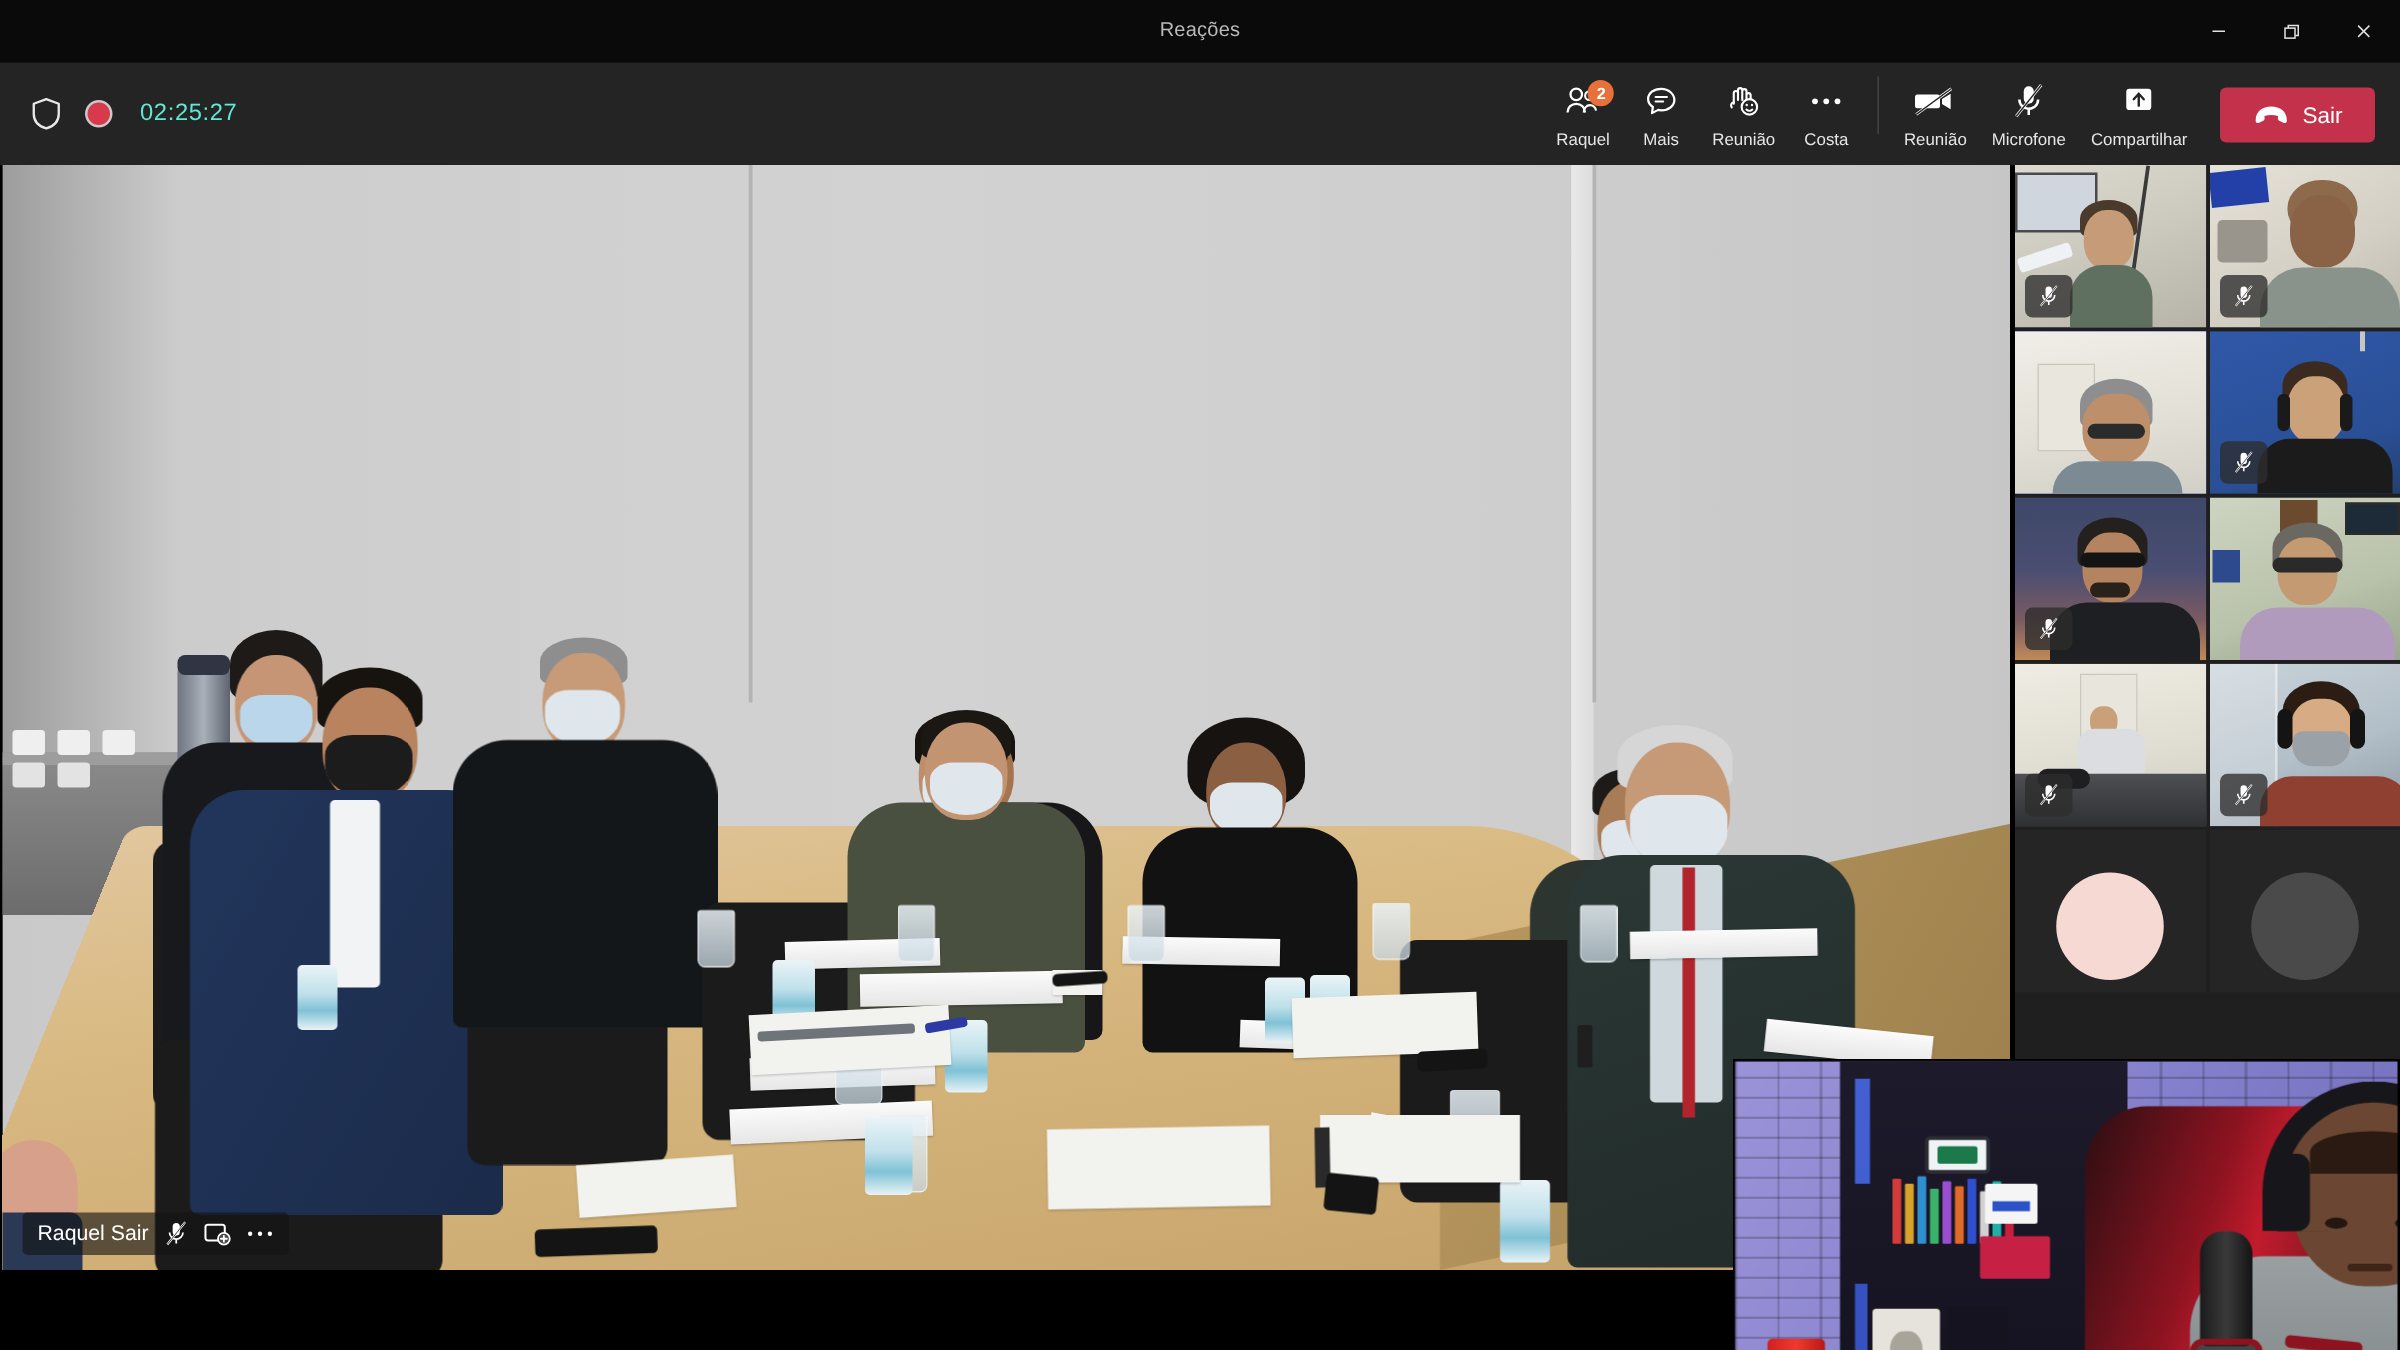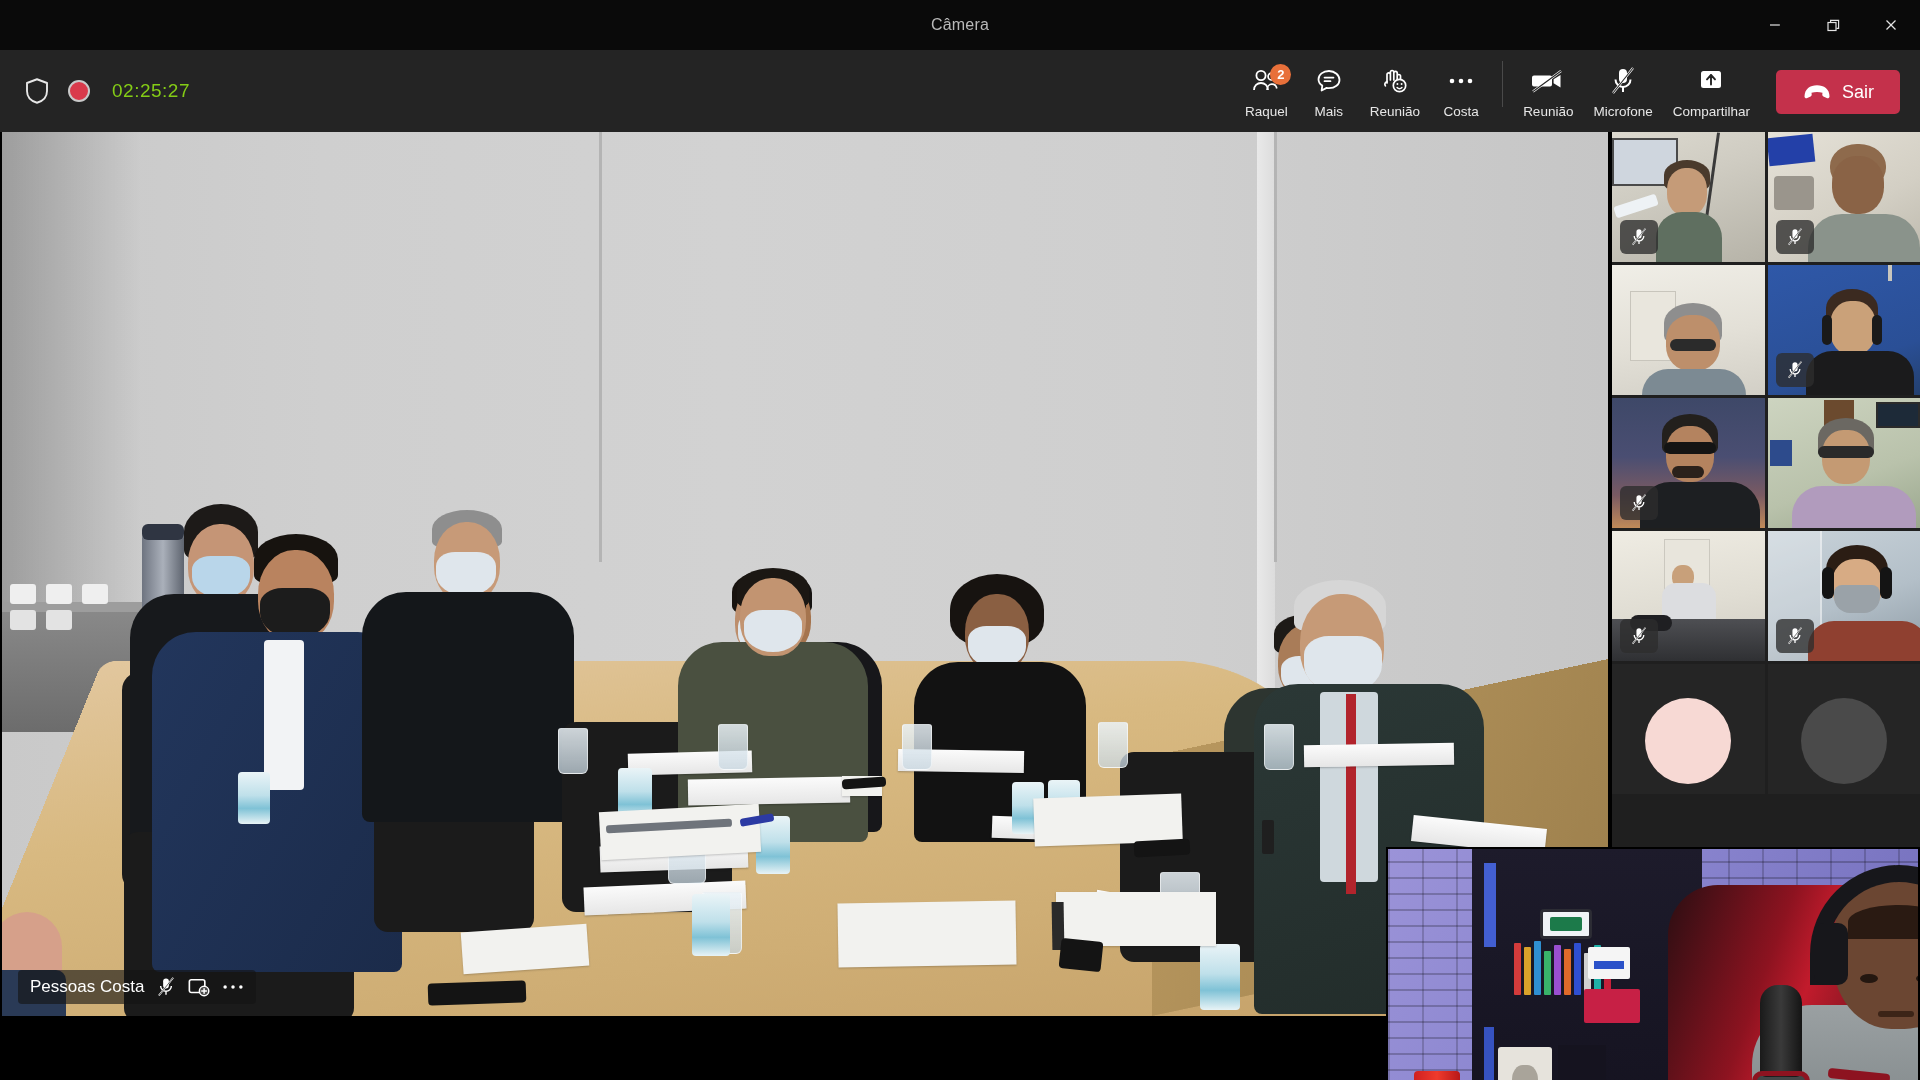--- a/index.html
+++ b/index.html
@@ -34,21 +34,21 @@
     background:#242424; display:flex; align-items:center;
   }
   .toolbar-left{
     display:flex; align-items:center; gap:16px; padding-left:22px;
   }
   .shield-ico{ width:30px; height:30px; display:block; }
   .rec-dot{
     width:22px; height:22px; border-radius:50%;
     background:#d93a4b; border:2px solid #c9c9c9;
   }
-  .timer{ font-size:19px; color:#84cc16; letter-spacing:.5px; margin-left:6px; }
+  .timer{ font-size:19px; color:#5eead4; letter-spacing:.5px; margin-left:6px; }
 
   .toolbar-right{
     margin-left:auto; display:flex; align-items:flex-end; padding-right:20px; height:82px;
   }
   .tb-item{
     position:relative;
     width:auto; min-width:62px; padding:0 10px;
     height:82px;
     display:flex; flex-direction:column; align-items:center; justify-content:center;
     cursor:pointer; border-radius:4px;
@@ -235,21 +235,21 @@
   .pip-mic-ring{ position:absolute; left:0; top:86px; width:58px; height:46px;
     border:5px solid #8e1320; border-radius:10px; background:rgba(20,20,20,.6); }
 
   
   .no-select{ user-select:none; }
 </style>
 </head>
 <body class="no-select">
 
 <div class="titlebar">
-  <span class="titlebar-title">Câmera</span>
+  <span class="titlebar-title">Reações</span>
 
   <div class="win-controls">
     <div class="win-btn">
       <svg width="14" height="14" viewBox="0 0 14 14">
         <line x1="2" y1="7" x2="12" y2="7" stroke="#e3e3e3" stroke-width="1.2"></line>
       </svg>
     </div>
     <div class="win-btn">
       <svg width="15" height="15" viewBox="0 0 15 15">
         <rect x="2" y="4.5" width="8" height="8" fill="none" stroke="#e3e3e3" stroke-width="1.2"></rect>
@@ -507,21 +507,21 @@
     <div style="position:absolute;left:738px;top:684px;width:34px;height:8px;background:#2c3aa3;border-radius:3px;transform:rotate(-10deg)"></div>
     <div style="position:absolute;left:1050px;top:770px;width:12px;height:48px;background:#2a2a2a;transform:rotate(-1deg)"></div>
     <div style="position:absolute;left:1260px;top:688px;width:12px;height:34px;background:#1f1f1f;border-radius:2px"></div>
 
     <div class="phone" style="left:426px;top:850px;width:98px;height:22px;transform:rotate(-2deg)"></div>
     <div class="phone" style="left:1058px;top:808px;width:42px;height:30px;transform:rotate(6deg)"></div>
     <div class="phone" style="left:1132px;top:708px;width:56px;height:16px;transform:rotate(-3deg)"></div>
     <div class="phone" style="left:840px;top:646px;width:44px;height:10px;transform:rotate(-4deg)"></div>
 
     <div class="name-overlay">
-      <span class="name-text">Pessoas Costa</span>
+      <span class="name-text">Raquel Sair</span>
       <span class="name-ico">
         <svg width="20" height="22" viewBox="0 0 28 30">
           <rect x="10" y="3" width="8" height="14" rx="4" fill="#fff"></rect>
           <path d="M6.5 13.5 c0 4.2 3.4 7.5 7.5 7.5 s7.5-3.3 7.5-7.5" fill="none" stroke="#fff" stroke-width="2"></path>
           <line x1="14" y1="21" x2="14" y2="26" stroke="#fff" stroke-width="2"></line>
           <line x1="4" y1="27" x2="24" y2="2" stroke="#fff" stroke-width="2.4"></line>
           <line x1="4" y1="27" x2="24" y2="2" stroke="#3b3b3b" stroke-width="1.1"></line>
         </svg>
       </span>
       <span class="name-ico">

